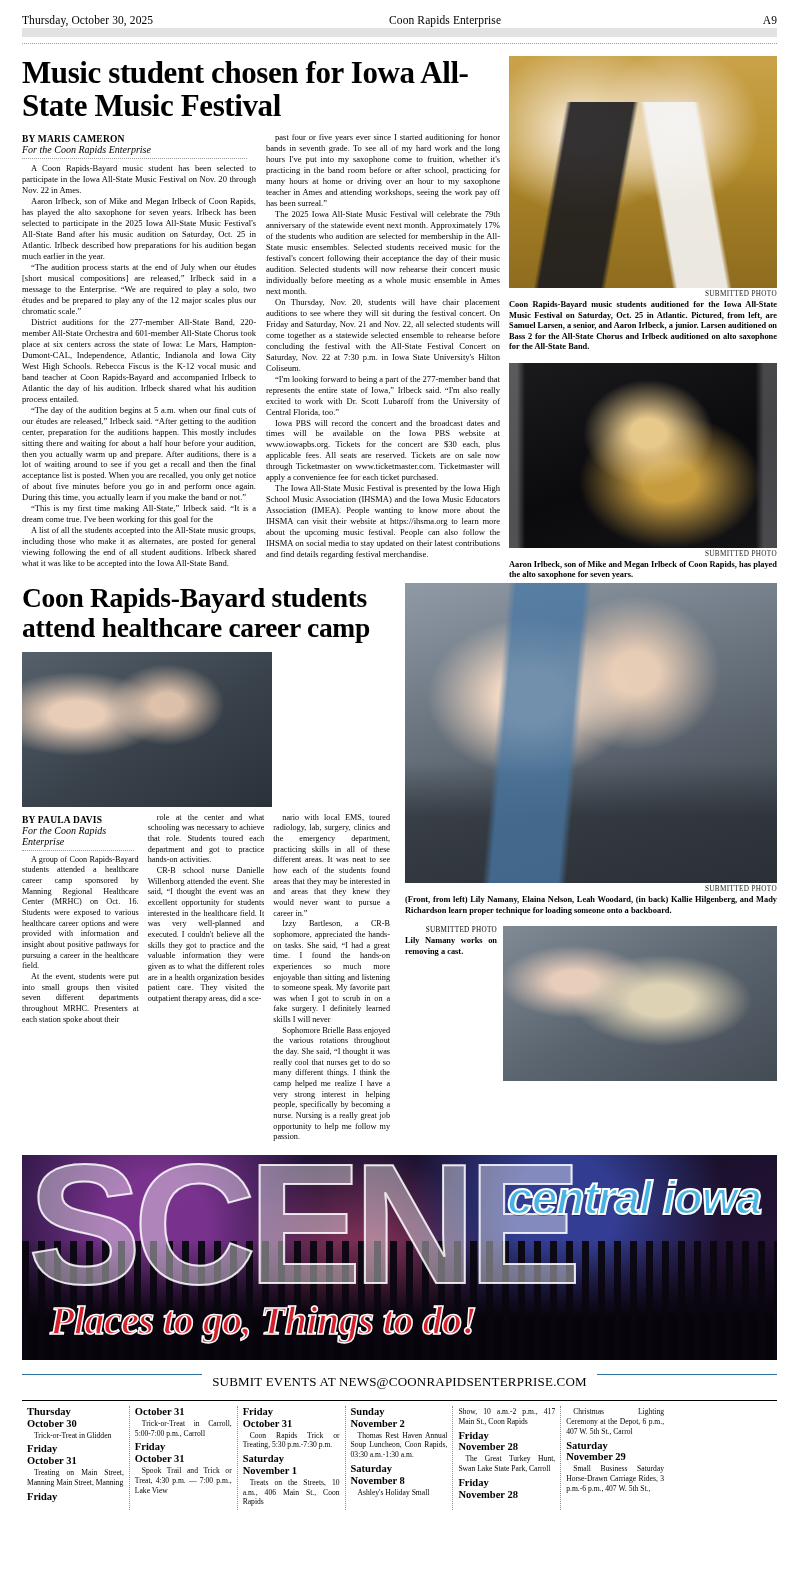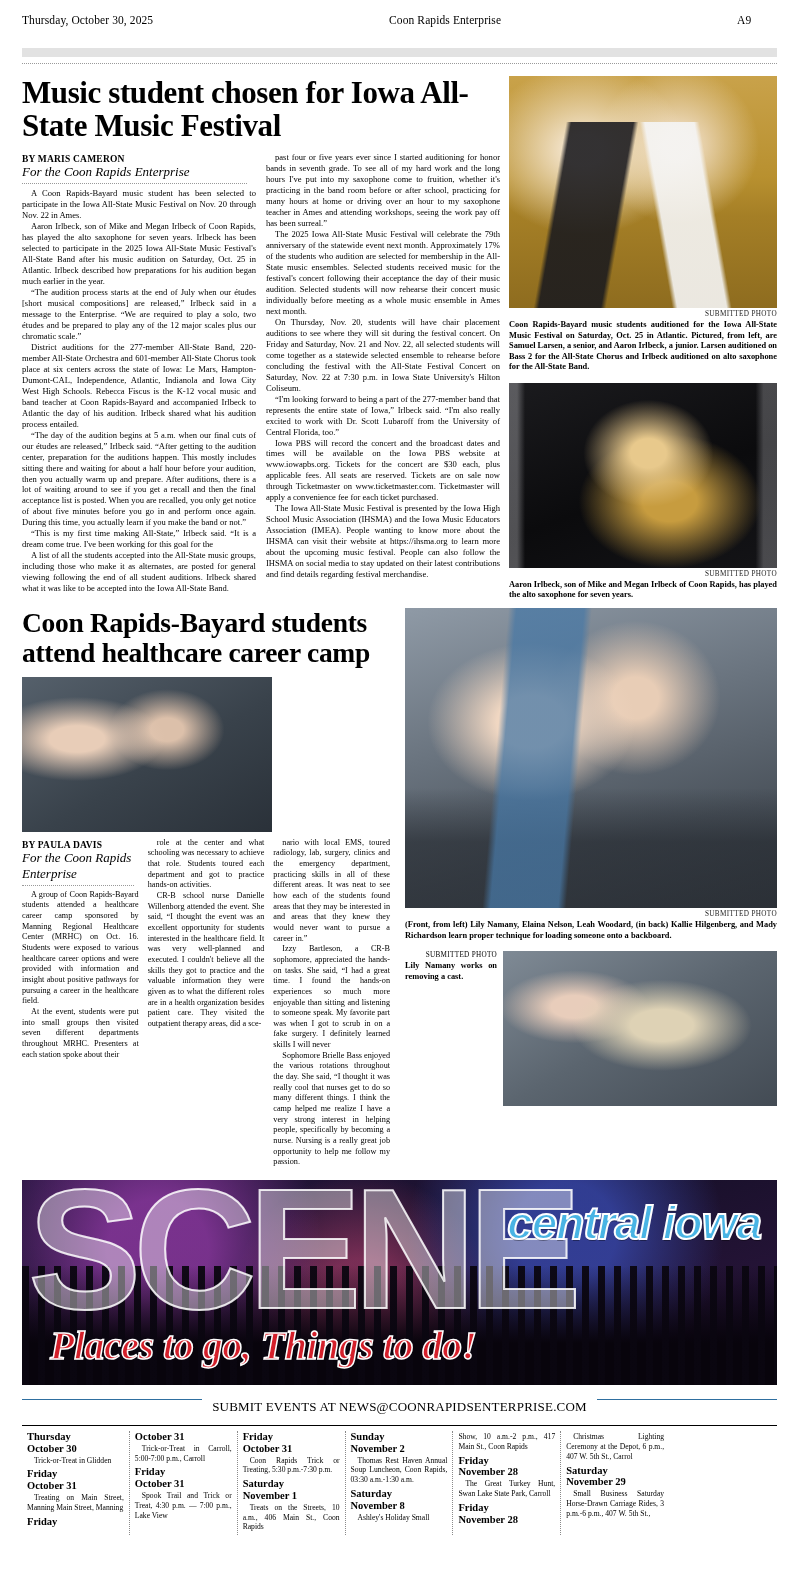--- a/index.html
+++ b/index.html
@@ -9,30 +9,30 @@
     height: 1572px;
     background: #ffffff;
     font-family: "Liberation Serif", serif;
     color: #000;
     overflow: hidden;
     position: relative;
   }
 
   
   .masthead {
-    height: 48px;
+    height: 28px;
     padding: 14px 22px 0 22px;
     display: flex;
     align-items: flex-start;
     justify-content: space-between;
     font-size: 11.5px;
     letter-spacing: .1px;
   }
   .masthead .center { flex:1; text-align:center; }
-  .masthead .right { min-width: 40px; }
+  .masthead .right { min-width: 40px; text-align:right; }
 
   .rule-grey {
     height: 9px;
     background: #e2e2e2;
     margin: 0 22px 0 22px;
   }
   .rule-dot {
     border-top: 1px dotted #9a9a9a;
     margin: 6px 22px 0 22px;
   }
@@ -50,21 +50,21 @@
     width: 466px;
   }
 
   .byline {
     font-size: 9.5px;
     font-weight: bold;
     letter-spacing: .2px;
     margin-top: 2px;
   }
   .byline-sub {
-    font-size: 13px;
+    font-size: 10px;
     font-style: italic;
     margin-bottom: 3px;
   }
   .byline-rule {
     border-top: 1px dotted #999;
     width: 96%;
     margin-bottom: 4px;
   }
 
   p.body {

